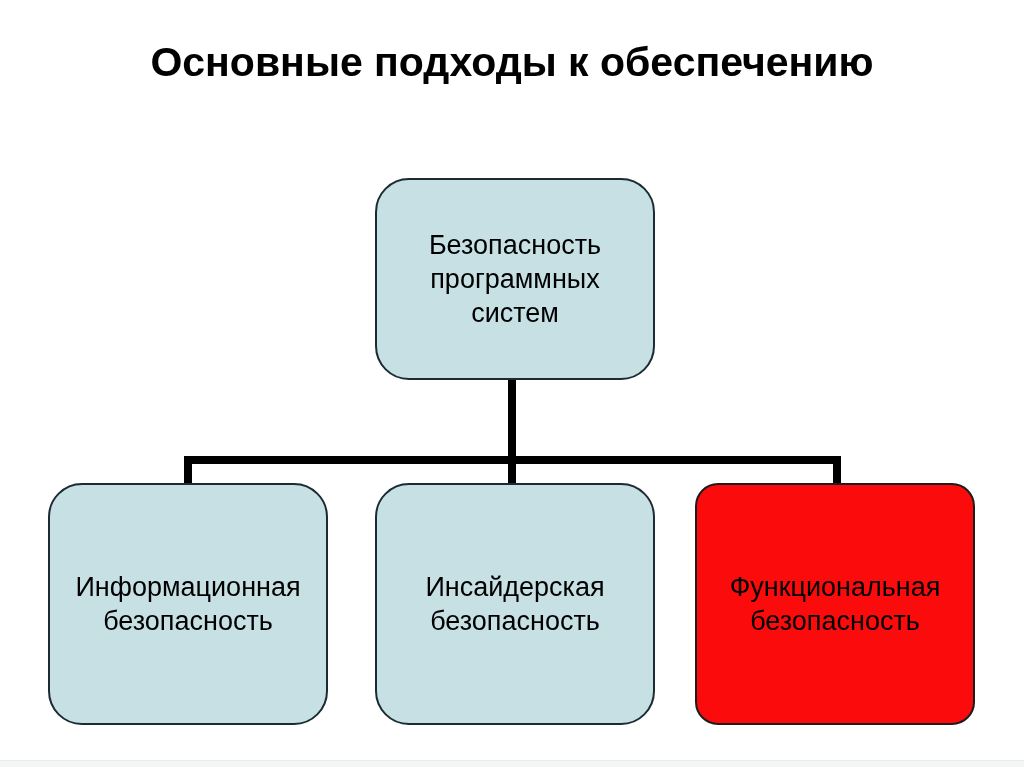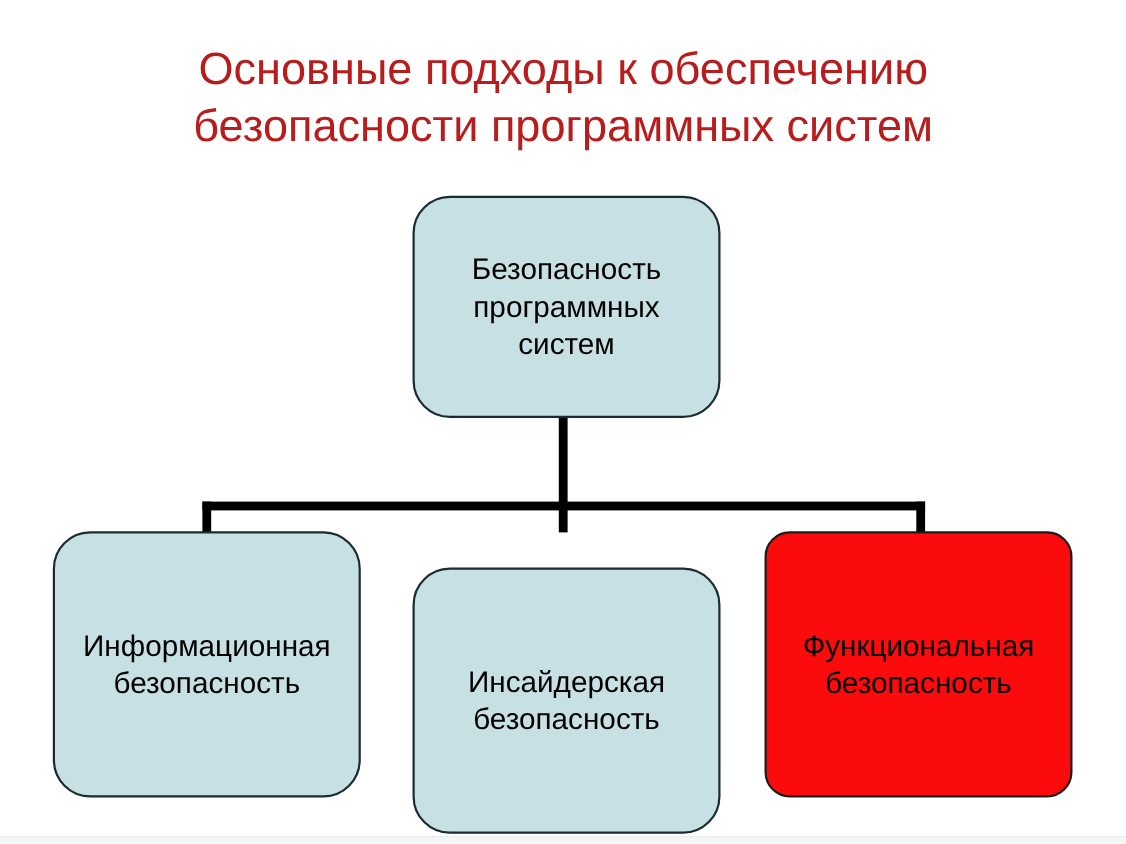--- a/index.html
+++ b/index.html
@@ -15,23 +15,23 @@
     overflow: hidden;
     font-family: "Liberation Sans", "DejaVu Sans", sans-serif;
   }
   .slide-title {
     position: absolute;
     top: 36px;
     left: 0;
     width: 100%;
     text-align: center;
     font-size: 41px;
-    font-weight: normal;
+    font-weight: bold;
     line-height: 52px;
-    color: #b91c1c;
+    color: #000000;
     letter-spacing: 0px;
   }
   .node {
     position: absolute;
     width: 280px;
     box-sizing: border-box;
     border: 2px solid #1c2b33;
     border-radius: 34px;
     display: flex;
     align-items: center;
@@ -73,38 +73,37 @@
     border-top: 1px solid #e9edeb;
   }
 </style>
 </head>
 <body>
 
 <div class="slide">
 
   <div class="slide-title">
     <div>Основные подходы к обеспечению</div>
-    <div>безопасности программных систем</div>
   </div>
 
   <div class="node node-root" style="background-color: rgb(198, 224, 228);">
     <span>Безопасность программных систем</span>
   </div>
 
   <div class="connector conn-stem" style="background-color: rgb(0, 0, 0);"></div>
   <div class="connector conn-hbar" style="background-color: rgb(0, 0, 0);"></div>
   <div class="connector conn-drop-left" style="background-color: rgb(0, 0, 0);"></div>
   <div class="connector conn-drop-mid" style="background-color: rgb(0, 0, 0);"></div>
   <div class="connector conn-drop-right" style="background-color: rgb(0, 0, 0);"></div>
 
   <div class="node node-child node-child-1" style="background-color: rgb(198, 224, 228);">
     <span>Информационная безопасность</span>
   </div>
 
-  <div class="node node-child node-child-2" style="background-color: rgb(198, 224, 228); margin-top: 33px;">
+  <div class="node node-child node-child-2" style="background-color: rgb(198, 224, 228);">
     <span>Инсайдерская безопасность</span>
   </div>
 
   <div class="node node-child node-child-3" style="background-color: rgb(251, 11, 11);">
     <span>Функциональная безопасность</span>
   </div>
 
   <div class="bottom-strip"></div>
 
 </div>

